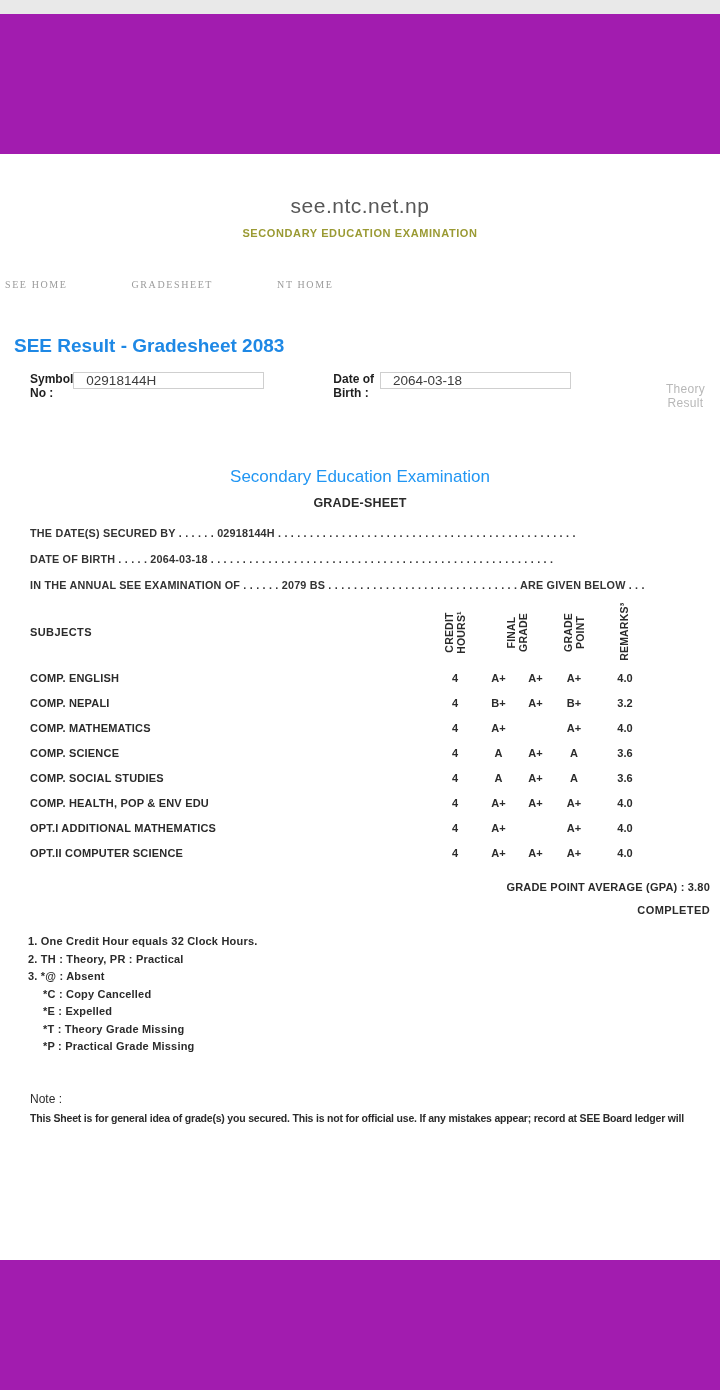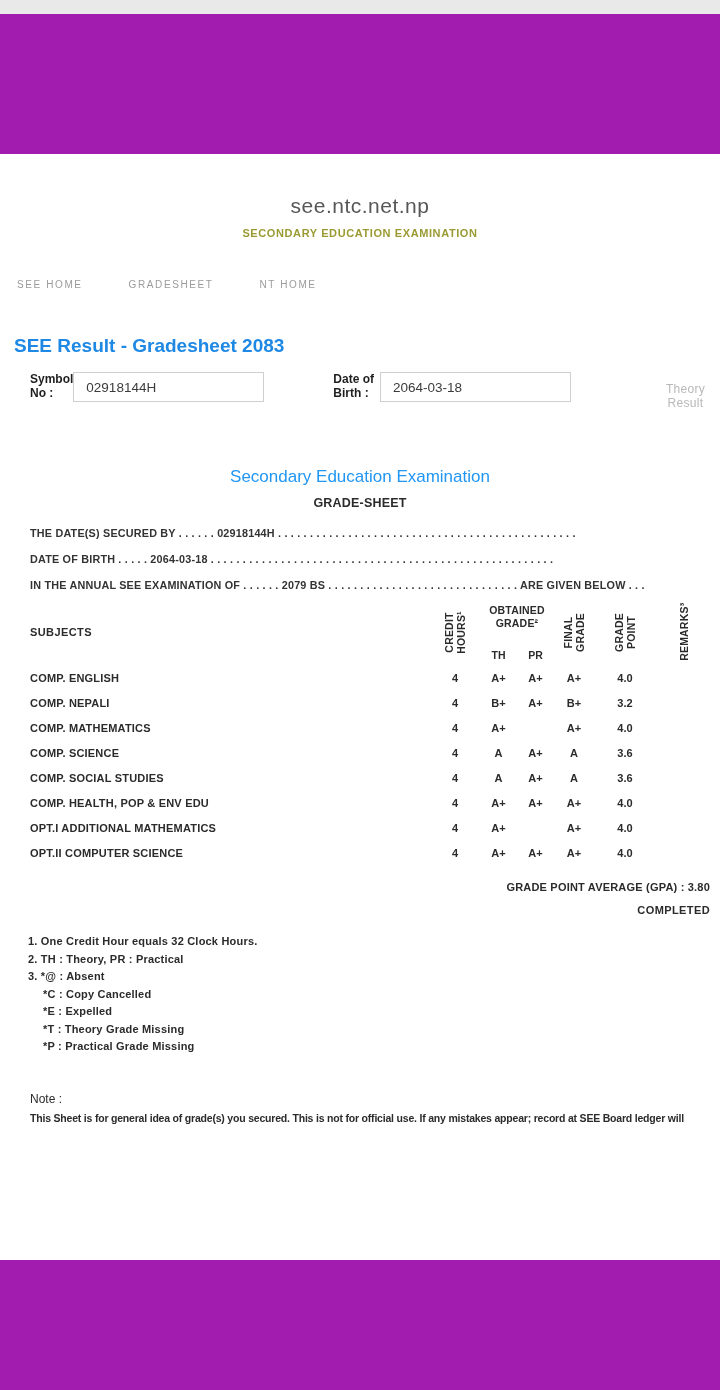--- a/index.html
+++ b/index.html
@@ -8,30 +8,30 @@
   .viewport { position:relative; width:720px; height:1390px; background:#a21caf; margin:14px auto; overflow:hidden; }
   .sheet { position:absolute; top:140px; left:0; width:720px; height:1106px; background:#ffffff; overflow:hidden; }
 
   
   .banner { padding-top:40px; text-align:center; }
   .site-title { font-size:21px; color:#575757; letter-spacing:0.5px; }
   .site-subtitle { margin-top:9px; font-size:11px; font-weight:700; color:#9a9a33; letter-spacing:0.6px; }
   .banner-title { margin-top:7px; font-size:34px; color:#bfbfbf; letter-spacing:1px; font-weight:400; }
 
   
-  .nav { margin-top:40px; padding-left:17px; display:flex; gap:46px; }
+  .nav { margin-top:40px; padding-left:5px; display:flex; gap:64px;font-family:Liberation Serif, serif; }
   .nav-item { font-size:10px; color:#9b9b9b; letter-spacing:1.6px; cursor:pointer; }
 
   
   .result-heading { margin:45px 0 0 14px; font-size:19px; font-weight:600; color:#1e88e5; }
   .form-row { margin:15px 0 0 30px; display:flex; align-items:flex-start; }
   .field { display:flex; flex-direction:row; }
   .field + .field { margin-left:69px; }
   .field-label { font-size:12px; font-weight:700; color:#1f1f1f; margin-bottom:7px; }
-  .field-input { width:191px; height:30px; border:1px solid #cfcfcf; background:#fff; font-family:"Liberation Sans",sans-serif; font-size:13.5px; color:#3c3c3c; padding-left:12px; outline:none; }
+  .field-input { width:191px; height:17px; border:1px solid #cfcfcf; background:#fff; font-family:"Liberation Sans",sans-serif; font-size:13.5px; color:#3c3c3c; padding-left:12px; outline:none; }
   .search-btn { margin-left:80px; margin-top:10px; font-size:12px; color:#b8b8b8; letter-spacing:0.3px; background:none; border:none; font-family:"Liberation Sans",sans-serif; cursor:pointer; }
 
   
   .gs-title { margin-top:57px; text-align:center; font-size:17px; font-weight:500; color:#2196f3; }
   .gs-subtitle { margin-top:9px; text-align:center; font-size:12.5px; font-weight:700; color:#2b2b2b; letter-spacing:0.2px; }
   .statements { margin:10px 30px 0 30px; }
   .statement { font-size:10.8px; font-weight:700; color:#333; line-height:26px; letter-spacing:0.2px; white-space:nowrap; overflow:hidden; }
 
   
   .gs-table { margin-left:30px; width:684px; }
@@ -101,30 +101,20 @@
 
     <div class="gs-table">
       <div class="gs-head">
         <div class="subjects-cell">SUBJECTS</div>
         <div class="vcell">
           <div class="vtext">
             <div>CREDIT</div>
             <div>HOURS¹</div>
           </div>
         </div>
-        <div class="ocell">
-          <div class="olabel">
-            <div>OBTAINED</div>
-            <div>GRADE²</div>
-          </div>
-          <div class="thpr">
-            <div>TH</div>
-            <div>PR</div>
-          </div>
-        </div>
         <div class="vcell">
           <div class="vtext">
             <div>FINAL</div>
             <div>GRADE</div>
           </div>
         </div>
         <div class="vcell">
           <div class="vtext">
             <div>GRADE</div>
             <div>POINT</div>

